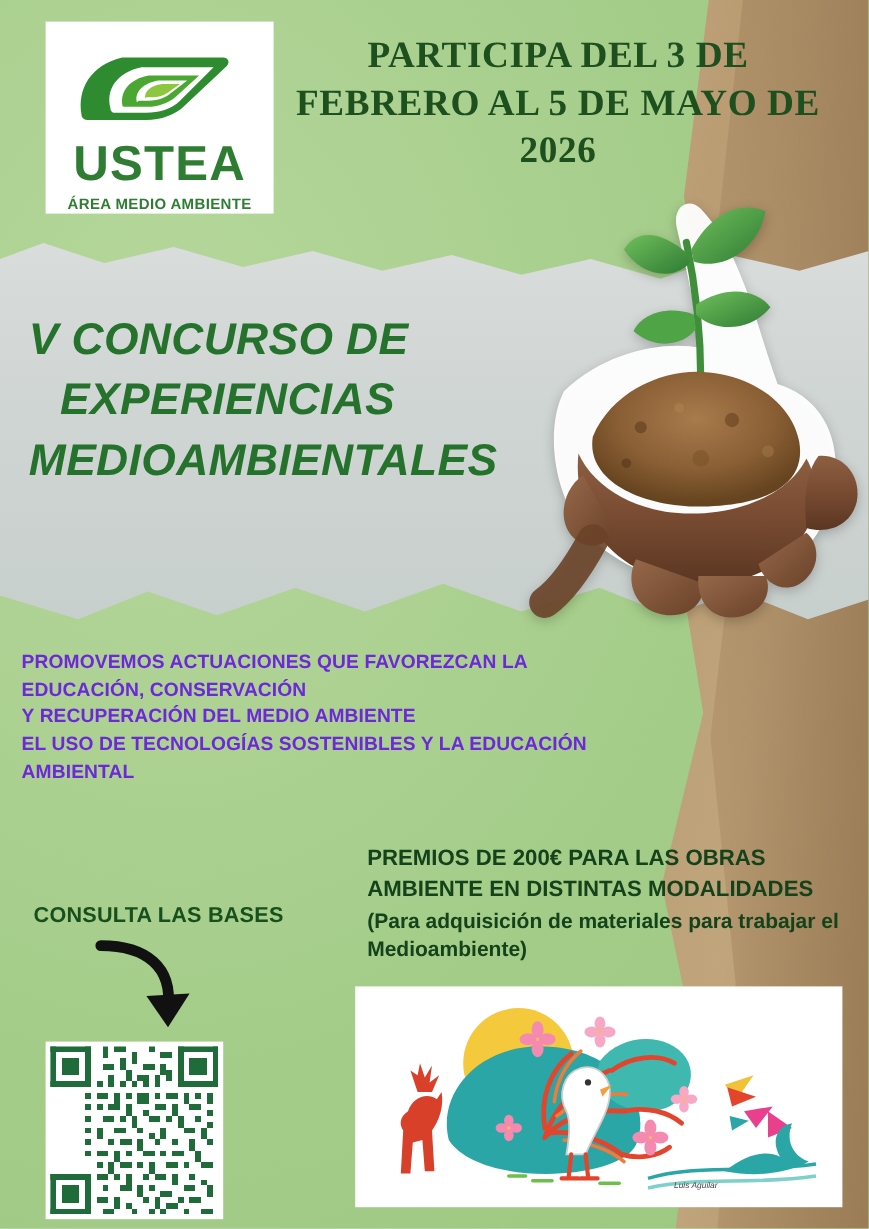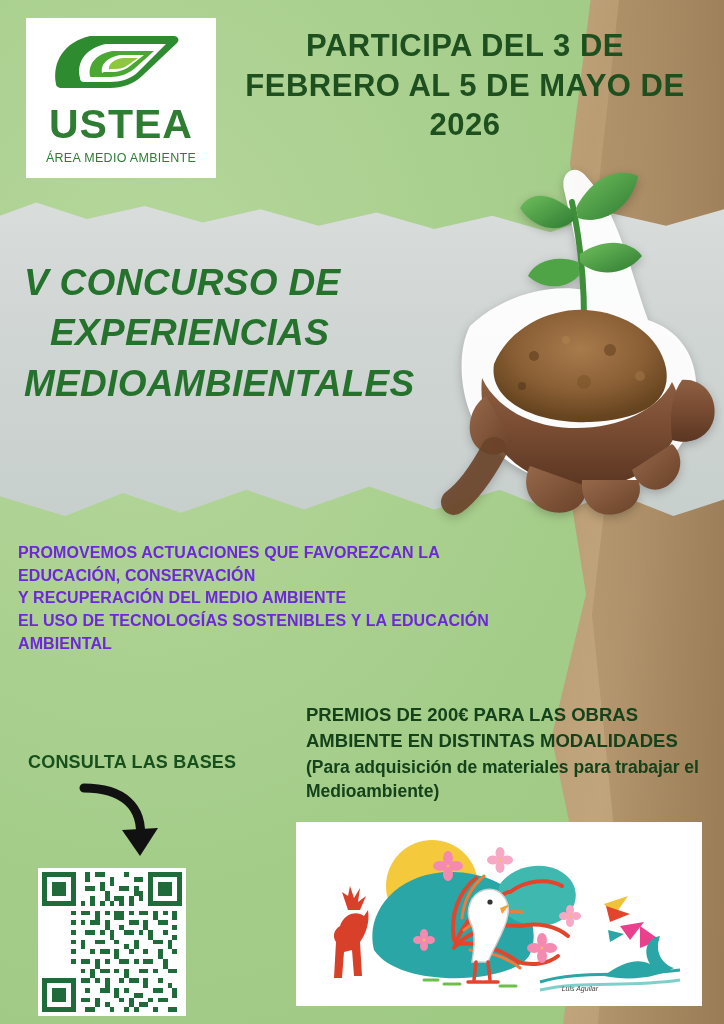--- a/index.html
+++ b/index.html
@@ -44,57 +44,58 @@
     clip-path: polygon(
       0% 6%, 5% 2%, 12% 7%, 20% 3%, 28% 8%, 36% 4%, 44% 9%, 52% 5%, 60% 10%,
       68% 6%, 76% 11%, 84% 5%, 92% 9%, 100% 4%,
       100% 92%, 93% 97%, 85% 90%, 77% 96%, 69% 89%, 60% 95%, 51% 88%,
       42% 95%, 34% 89%, 25% 96%, 17% 90%, 9% 97%, 0% 91%
     );
   }
   
   .logo-box {
     position: absolute;
-    left: 26px; top: 18px;
+    left: 38px; top: 18px;
     width: 190px; height: 160px;
     background: #ffffff;
-    padding: 8px 6px 6px 6px;
+    padding: 20px 6px 6px 6px;
     text-align: center;
   }
   .logo-mark {
     width: 150px; height: 72px;
     margin: 2px auto 0;
     position: relative;
   }
   .logo-word {
     font-size: 41px;
     font-weight: 800;
     letter-spacing: 1px;
     color: #2e7d32;
     line-height: 1;
     margin-top: 4px;
   }
   .logo-sub {
     font-size: 12.5px;
-    font-weight: 400;
+    font-weight: 700;
     letter-spacing: .3px;
     color: #2e7d32;
     margin-top: 6px;
   }
   
   .top-dates {
     position: absolute;
     left: 240px; top: 26px;
     width: 450px;
     text-align: center;
     color: #1d4f1f;
     font-size: 31px;
     font-weight: 800;
     line-height: 1.28;
     letter-spacing: .5px;
+    font-family: Liberation Serif, serif;
   }
   .title {
     position: absolute;
     left: 24px; top: 258px;
     width: 440px;
     color: #25722c;
     font-size: 37px;
     font-weight: 800;
     line-height: 1.36;
     letter-spacing: .3px;

